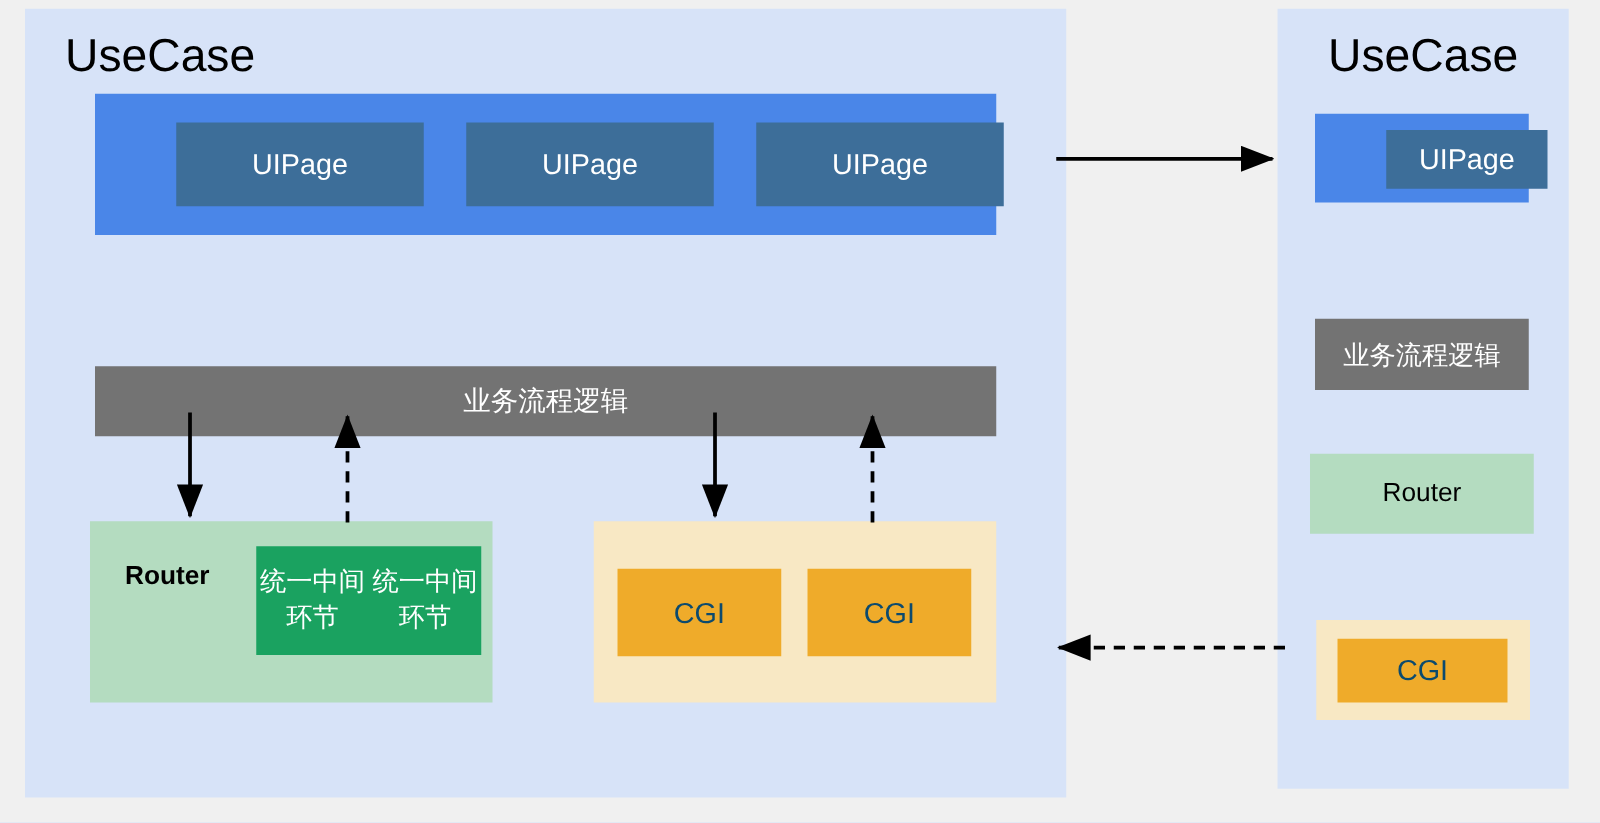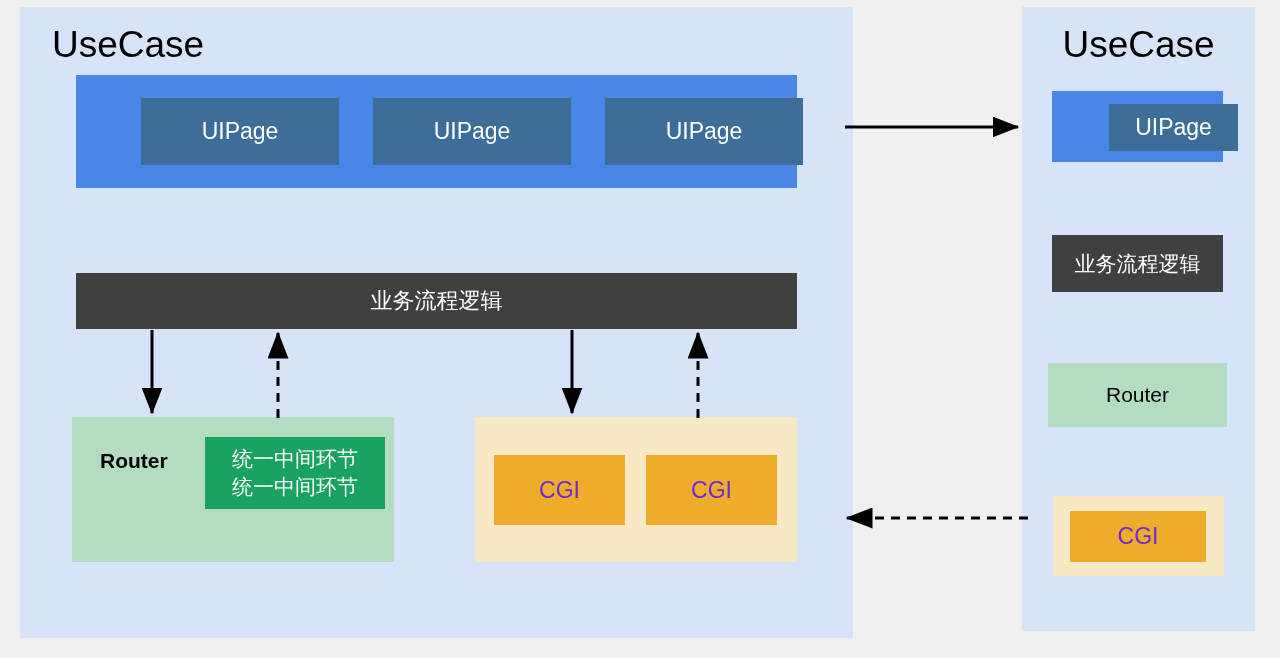--- a/index.html
+++ b/index.html
@@ -40,25 +40,25 @@
 
   
   .box {
     display: flex;
     align-items: center;
     justify-content: center;
     text-align: center;
   }
   .box-blue-outer  { background: #4a86e8; }
   .box-blue-inner  { background: #3d6e99; color: #ffffff; margin-left: 36px; }
-  .box-red         { background: #404040; color: #ffffff; }
+  .box-red         { background: #737373; color: #ffffff; margin-top: 20px; }
   .box-green-outer { background: #b4dcc0; color: #000000; }
   .box-green-inner { background: #1aa260; color: #ffffff; }
   .box-sand-outer  { background: #f8e8c4; }
-  .box-orange      { background: #efab2a; color: #6d28d9; }
+  .box-orange      { background: #efab2a; color: #0c4a6e; }
 
   .lbl-uipage    { font-size: 23px; }
   .lbl-cgi       { font-size: 23px; }
   .lbl-flow      { font-size: 22px; }
   .lbl-router    { font-size: 21px; font-weight: bold; }
   .lbl-router-r  { font-size: 21px; font-weight: normal; }
   .lbl-mid       { font-size: 21px; line-height: 1.35; }
   .lbl-flow-r    { font-size: 21px; }
 
   
@@ -91,21 +91,21 @@
   </div>
 
   <div class="abs box box-red" style="left:76px; top:273px; width:721px; height:56px;">
     <span class="lbl-flow">业务流程逻辑</span>
   </div>
 
   <div class="abs box-green-outer" style="left:72px; top:417px; width:322px; height:145px;"></div>
   <div class="abs" style="left:100px; top:448px; width:110px; height:26px; display:flex; align-items:center;">
     <span class="lbl-router">Router</span>
   </div>
-  <div class="abs box box-green-inner" style="left:205px; top:437px; width:180px; height:72px; flex-direction:column;">
+  <div class="abs box box-green-inner" style="left:205px; top:437px; width:180px; height:87px; flex-direction:row;">
     <span class="lbl-mid">统一中间环节</span>
     <span class="lbl-mid">统一中间环节</span>
   </div>
 
   <div class="abs box-sand-outer" style="left:475px; top:417px; width:322px; height:145px;"></div>
   <div class="abs box box-orange" style="left:494px; top:455px; width:131px; height:70px;">
     <span class="lbl-cgi">CGI</span>
   </div>
   <div class="abs box box-orange" style="left:646px; top:455px; width:131px; height:70px;">
     <span class="lbl-cgi">CGI</span>

